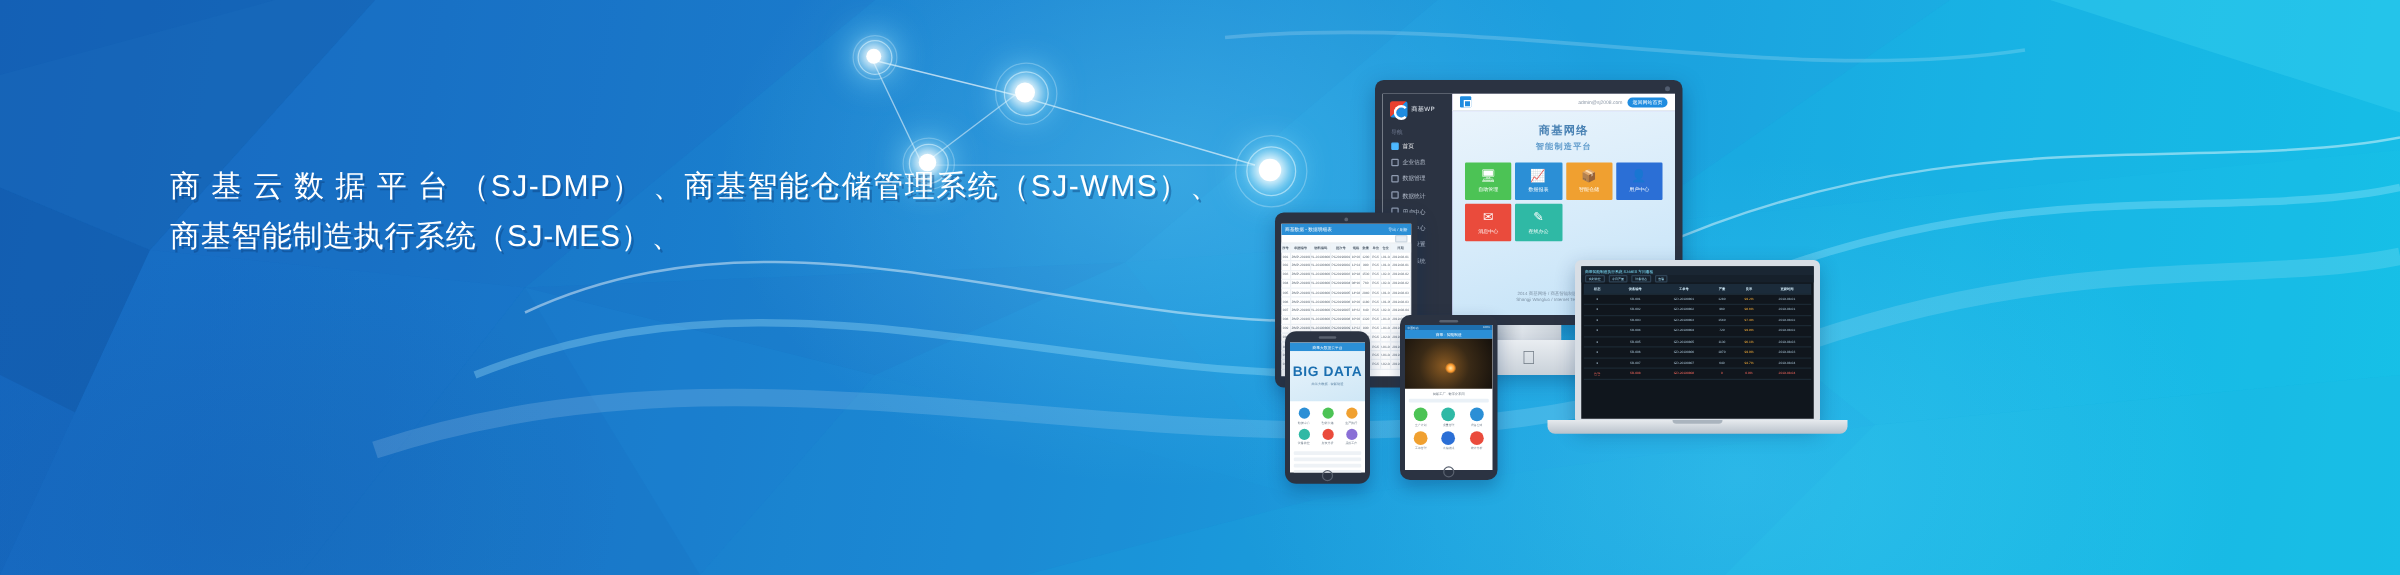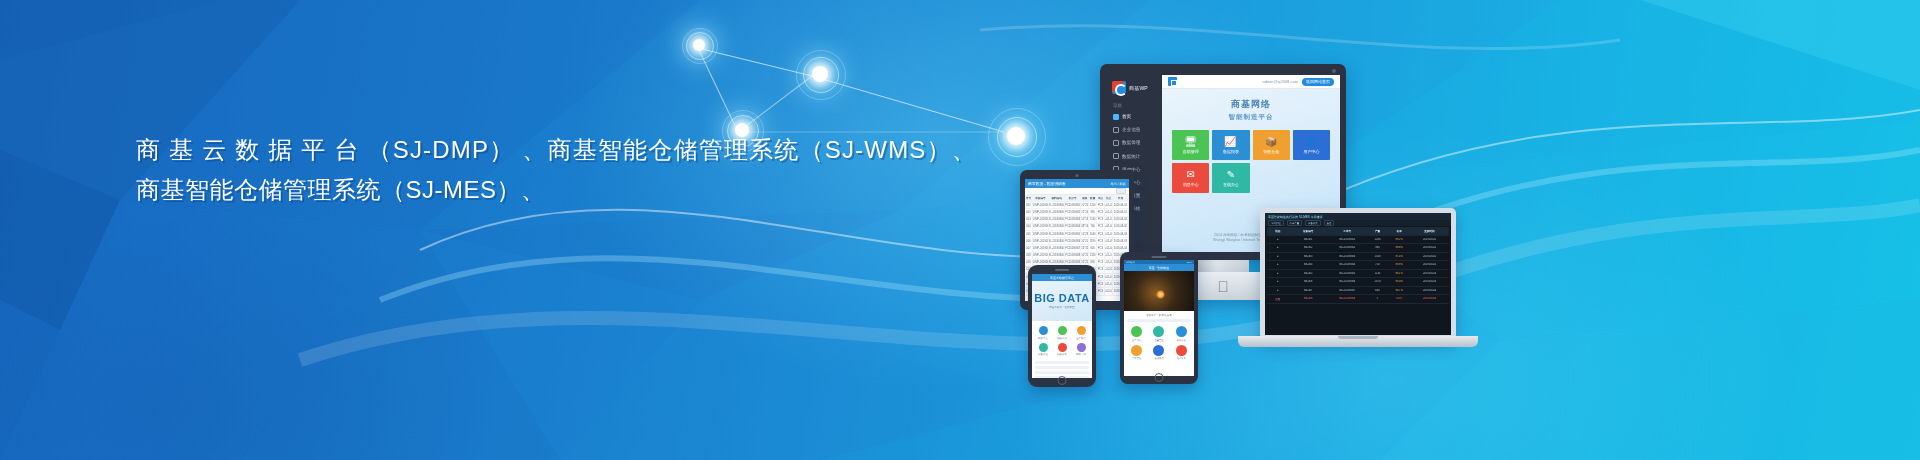--- a/index.html
+++ b/index.html
@@ -269,21 +269,21 @@
   </div>
   <div class="node n4">
     <span class="ring2"></span>
       <span class="ring"></span>
       <span class="core"></span>
   </div>
 
   <div class="copy">
     <div class="bodylines">
       <div class="bodyline l1">商 基 云 数 据 平 台 （SJ-DMP） 、商基智能仓储管理系统（SJ-WMS）、</div>
-      <div class="bodyline l2">商基智能仓储管理系统（SJ-MES）、</div>
+      <div class="bodyline l2">商基智能制造执行系统（SJ-MES）、</div>
     </div>
   </div>
 
   <div class="devices">
 
     <div class="imac">
       <div class="imac-bezel"></div>
       <span class="imac-dot"></span>
       <div class="imac-screen">
 

